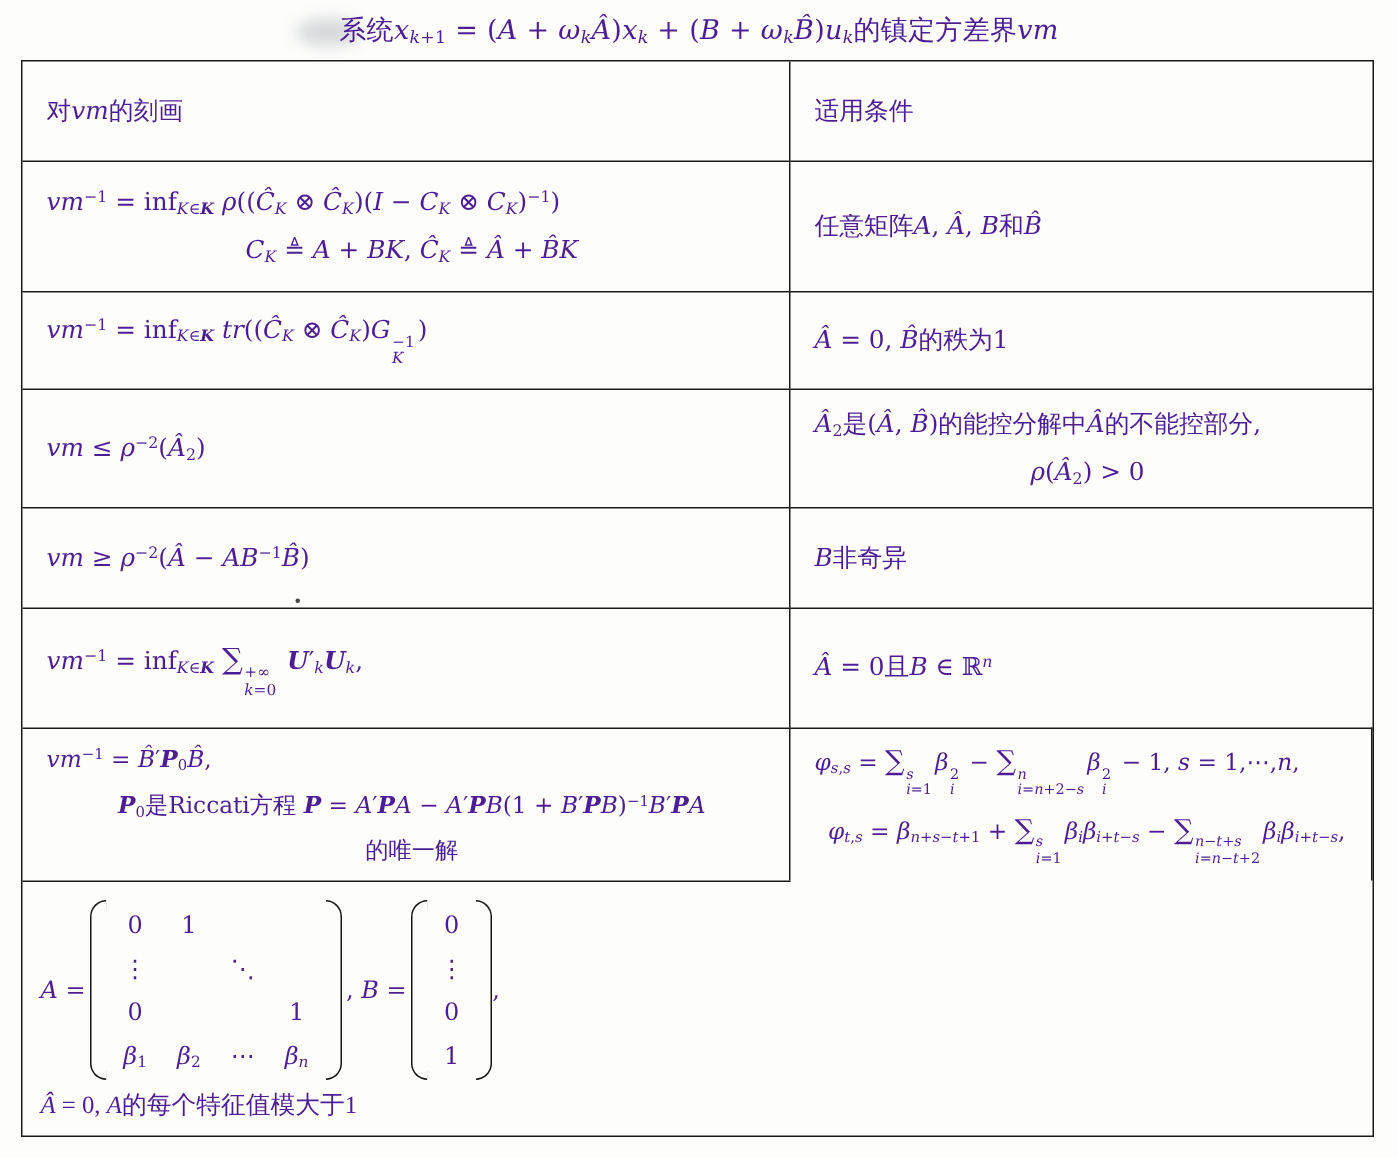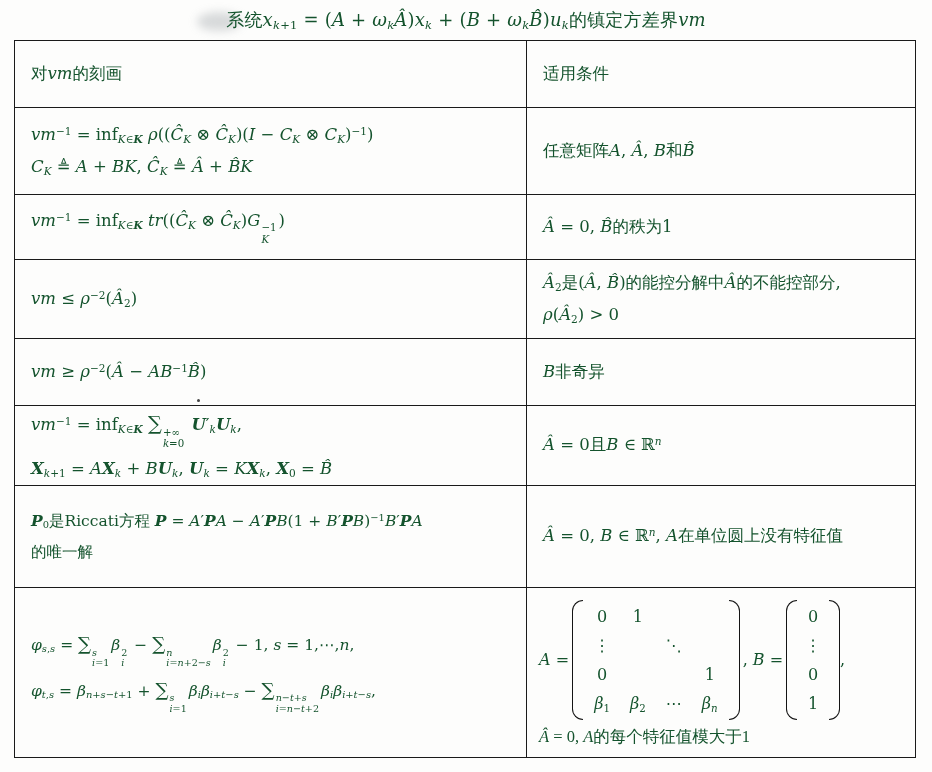--- a/index.html
+++ b/index.html
@@ -1,18 +1,18 @@
 <!DOCTYPE html>
 <html><head>
 <meta charset="utf-8">
 <style>
   html,body{margin:0;padding:0;background:#ffffff;}
   .page{
     position:relative; width:932px; height:772px; background:#fdfdfc;
-    font-family:"DejaVu Serif","Liberation Serif",serif; color:#14532d;
+    font-family:"DejaVu Serif","Liberation Serif",serif; color:#4c1d95;
     overflow:hidden;
   }
   .caption{
     position:absolute; top:8px; left:0; width:100%;
     text-align:center; font-size:18px; letter-spacing:.2px;
   }
   .smudge{
     position:absolute; left:197px; top:12px; width:44px; height:19px;
     background:#9aa0a4; opacity:.38; filter:blur(5px); border-radius:50%;
   }
@@ -29,21 +29,21 @@
   .cell{
     box-sizing:border-box; border-top:1.4px solid #1a1a1a;
     padding:6px 8px 6px 16px;
     display:flex; flex-direction:column; justify-content:center;
     font-size:16.5px; overflow:hidden;
   }
   .cell.first{border-top:none;}
   .cell.left{border-right:1.4px solid #1a1a1a;}
   .cell.small{font-size:15.5px;}
   .line{line-height:1.5; white-space:nowrap;}
-  .line + .line{margin-top:7px;}
+  .line + .line{margin-top:7px;text-align:center;}
   .line.indent{padding-left:60px;}
   i{font-style:italic;}
   sub,sup{font-size:64%; line-height:0;}
   sup{vertical-align:0.5em;}
   sub{vertical-align:-0.25em;}
   .scr{font-style:italic; font-weight:bold;}
   .sum{font-size:1.18em;}
   .ss{
     display:inline-flex; flex-direction:column; align-items:flex-start;
     vertical-align:-0.55em; line-height:1.12; font-size:62%; margin:0 2px 0 1px;
@@ -117,32 +117,29 @@
     </div>
     <div class="cell">
       <div class="line"><i>B</i>非奇异</div>
     </div>
 
     <div class="cell left">
       <div class="line"><i>vm</i><sup>−1</sup> = inf<sub><i>K</i>∈<span class="scr">K</span></sub> <span class="sum">∑</span><span class="ss">
             <span>+∞</span>
             <span><i>k</i>=0</span>
           </span> <span class="scr">U</span>′<sub><i>k</i></sub><span class="scr">U</span><sub><i>k</i></sub>,</div>
-      <div class="line"><span class="scr">X</span><sub><i>k</i>+1</sub> = <i>A</i><span class="scr">X</span><sub><i>k</i></sub> + <i>B</i><span class="scr">U</span><sub><i>k</i></sub>, <span class="scr">U</span><sub><i>k</i></sub> = <i>K</i><span class="scr">X</span><sub><i>k</i></sub>, <span class="scr">X</span><sub>0</sub> = <i>B̂</i></div>
     </div>
     <div class="cell">
       <div class="line"><i>Â</i> = 0且<i>B</i> ∈ ℝ<sup><i>n</i></sup></div>
     </div>
 
     <div class="cell left small">
+      <div class="line"><i>vm</i><sup>−1</sup> = <i>B̂</i>′<span class="scr">P</span><sub>0</sub><i>B̂</i>,</div>
       <div class="line"><span class="scr">P</span><sub>0</sub>是Riccati方程 <span class="scr">P</span> = <i>A</i>′<span class="scr">P</span><i>A</i> − <i>A</i>′<span class="scr">P</span><i>B</i>(1 + <i>B</i>′<span class="scr">P</span><i>B</i>)<sup>−1</sup><i>B</i>′<span class="scr">P</span><i>A</i></div>
       <div class="line">的唯一解</div>
-    </div>
-    <div class="cell">
-      <div class="line"><i>Â</i> = 0, <i>B</i> ∈ ℝ<sup><i>n</i></sup>, <i>A</i>在单位圆上没有特征值</div>
     </div>
 
     <div class="cell left small">
       <div class="line"><i>φ</i><sub><i>s</i>,<i>s</i></sub> = <span class="sum">∑</span><span class="ss">
             <span><i>s</i></span>
             <span><i>i</i>=1</span>
           </span><i>β</i><span class="ss">
             <span>2</span>
             <span><i>i</i></span>
           </span> − <span class="sum">∑</span><span class="ss">

